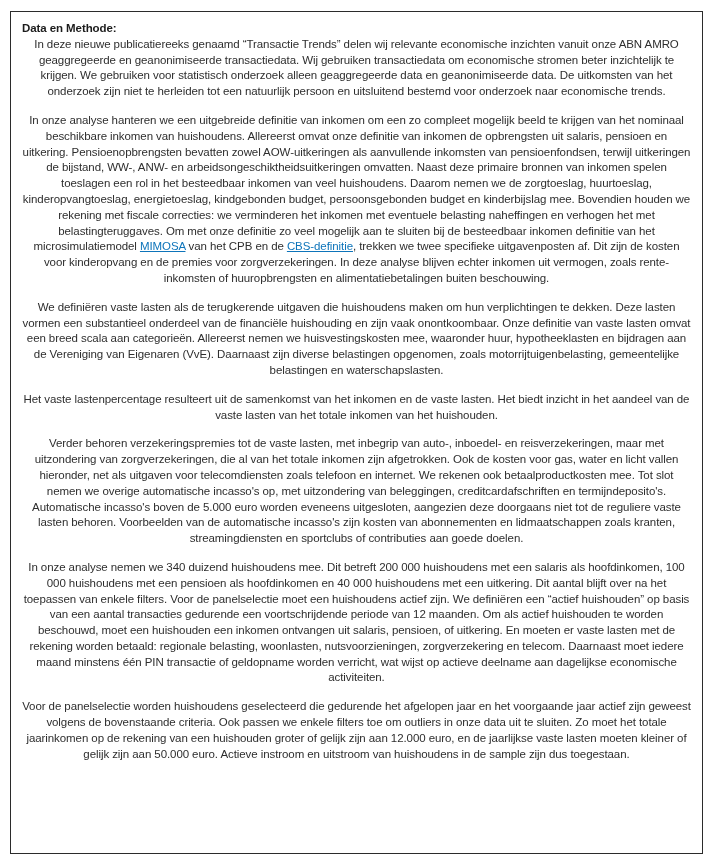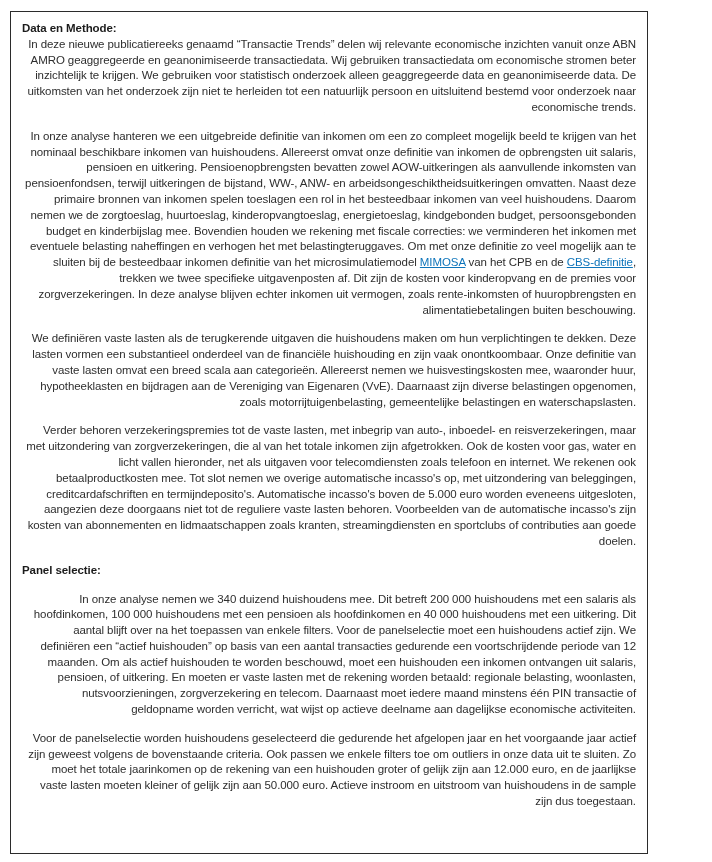--- a/index.html
+++ b/index.html
@@ -3,21 +3,21 @@
 <meta charset="utf-8">
 <style>
   html, body {
     margin: 0;
     padding: 0;
     background: #ffffff;
     font-family: "Liberation Sans", sans-serif;
   }
   .page {
     box-sizing: border-box;
-    width: 638px;
+    width: 693px;
     min-height: 843px;
     margin: 11px 9px 7px 10px;
     border: 1.5px solid var(--border-color, #2b2b2b);
     padding: 9px 11px 7px 11px;
     color: var(--text-color, #2e2e2e);
     font-size: 11.5px;
     line-height: 15.8px;
     letter-spacing: -0.08px;
     background: #ffffff;
   }
@@ -25,21 +25,21 @@
     font-size: 11.5px;
     font-weight: bold;
     color: var(--heading-color, #1c1c1c);
     margin: 0 0 13px 0;
   }
   .heading-first {
     margin: 0;
   }
   .para {
     margin: 0 0 13px 0;
-    text-align: right;
+    text-align: center;
   }
   .para:last-child {
     margin-bottom: 8px;
   }
   .link {
     color: var(--link-color, #0d74ba);
     text-decoration: underline;
     cursor: pointer;
     margin-top: 32px;
   }
@@ -47,19 +47,19 @@
 </head>
 <body>
 
 <div class="page">
 
   <h3 class="heading heading-first">Data en Methode:</h3>
   <p class="para">In deze nieuwe publicatiereeks genaamd “Transactie Trends” delen wij relevante economische inzichten vanuit onze ABN AMRO geaggregeerde en geanonimiseerde transactiedata. Wij gebruiken transactiedata om economische stromen beter inzichtelijk te krijgen. We gebruiken voor statistisch onderzoek alleen geaggregeerde data en geanonimiseerde data. De uitkomsten van het onderzoek zijn niet te herleiden tot een natuurlijk persoon en uitsluitend bestemd voor onderzoek naar economische trends.</p>
 
   <p class="para"><span>In onze analyse hanteren we een uitgebreide definitie van inkomen om een zo compleet mogelijk beeld te krijgen van het nominaal beschikbare inkomen van huishoudens. Allereerst omvat onze definitie van inkomen de opbrengsten uit salaris, pensioen en uitkering. Pensioenopbrengsten bevatten zowel AOW-uitkeringen als aanvullende inkomsten van pensioenfondsen, terwijl uitkeringen de bijstand, WW-, ANW- en arbeidsongeschiktheidsuitkeringen omvatten. Naast deze primaire bronnen van inkomen spelen toeslagen een rol in het besteedbaar inkomen van veel huishoudens. Daarom nemen we de zorgtoeslag, huurtoeslag, kinderopvangtoeslag, energietoeslag, kindgebonden budget, persoonsgebonden budget en kinderbijslag mee. Bovendien houden we rekening met fiscale correcties: we verminderen het inkomen met eventuele belasting naheffingen en verhogen het met belastingteruggaves. Om met onze definitie zo veel mogelijk aan te sluiten bij de besteedbaar inkomen definitie van het microsimulatiemodel </span><a class="link">MIMOSA</a><span> van het CPB en de </span><a class="link">CBS-definitie</a><span>, trekken we twee specifieke uitgavenposten af. Dit zijn de kosten voor kinderopvang en de premies voor zorgverzekeringen. In deze analyse blijven echter inkomen uit vermogen, zoals rente-inkomsten of huuropbrengsten en alimentatiebetalingen buiten beschouwing.</span></p>
   <p class="para">We definiëren vaste lasten als de terugkerende uitgaven die huishoudens maken om hun verplichtingen te dekken. Deze lasten vormen een substantieel onderdeel van de financiële huishouding en zijn vaak onontkoombaar. Onze definitie van vaste lasten omvat een breed scala aan categorieën. Allereerst nemen we huisvestingskosten mee, waaronder huur, hypotheeklasten en bijdragen aan de Vereniging van Eigenaren (VvE). Daarnaast zijn diverse belastingen opgenomen, zoals motorrijtuigenbelasting, gemeentelijke belastingen en waterschapslasten.</p>
+  <p class="para">Het vaste lastenpercentage resulteert uit de samenkomst van het inkomen en de vaste lasten. Het biedt inzicht in het aandeel van de vaste lasten van het totale inkomen van het huishouden.</p>
   <p class="para">Verder behoren verzekeringspremies tot de vaste lasten, met inbegrip van auto-, inboedel- en reisverzekeringen, maar met uitzondering van zorgverzekeringen, die al van het totale inkomen zijn afgetrokken. Ook de kosten voor gas, water en licht vallen hieronder, net als uitgaven voor telecomdiensten zoals telefoon en internet. We rekenen ook betaalproductkosten mee. Tot slot nemen we overige automatische incasso's op, met uitzondering van beleggingen, creditcardafschriften en termijndeposito's. Automatische incasso's boven de 5.000 euro worden eveneens uitgesloten, aangezien deze doorgaans niet tot de reguliere vaste lasten behoren. Voorbeelden van de automatische incasso's zijn kosten van abonnementen en lidmaatschappen zoals kranten, streamingdiensten en sportclubs of contributies aan goede doelen.</p>
 
-  <h3 class="heading">Panel selectie:</h3>
   <p class="para">In onze analyse nemen we 340 duizend huishoudens mee. Dit betreft 200 000 huishoudens met een salaris als hoofdinkomen, 100 000 huishoudens met een pensioen als hoofdinkomen en 40 000 huishoudens met een uitkering. Dit aantal blijft over na het toepassen van enkele filters. Voor de panelselectie moet een huishoudens actief zijn. We definiëren een “actief huishouden” op basis van een aantal transacties gedurende een voortschrijdende periode van 12 maanden. Om als actief huishouden te worden beschouwd, moet een huishouden een inkomen ontvangen uit salaris, pensioen, of uitkering. En moeten er vaste lasten met de rekening worden betaald: regionale belasting, woonlasten, nutsvoorzieningen, zorgverzekering en telecom. Daarnaast moet iedere maand minstens één PIN transactie of geldopname worden verricht, wat wijst op actieve deelname aan dagelijkse economische activiteiten.</p>
   <p class="para">Voor de panelselectie worden huishoudens geselecteerd die gedurende het afgelopen jaar en het voorgaande jaar actief zijn geweest volgens de bovenstaande criteria. Ook passen we enkele filters toe om outliers in onze data uit te sluiten. Zo moet het totale jaarinkomen op de rekening van een huishouden groter of gelijk zijn aan 12.000 euro, en de jaarlijkse vaste lasten moeten kleiner of gelijk zijn aan 50.000 euro. Actieve instroom en uitstroom van huishoudens in de sample zijn dus toegestaan.</p>
 
 </div>
 
 </body></html>

